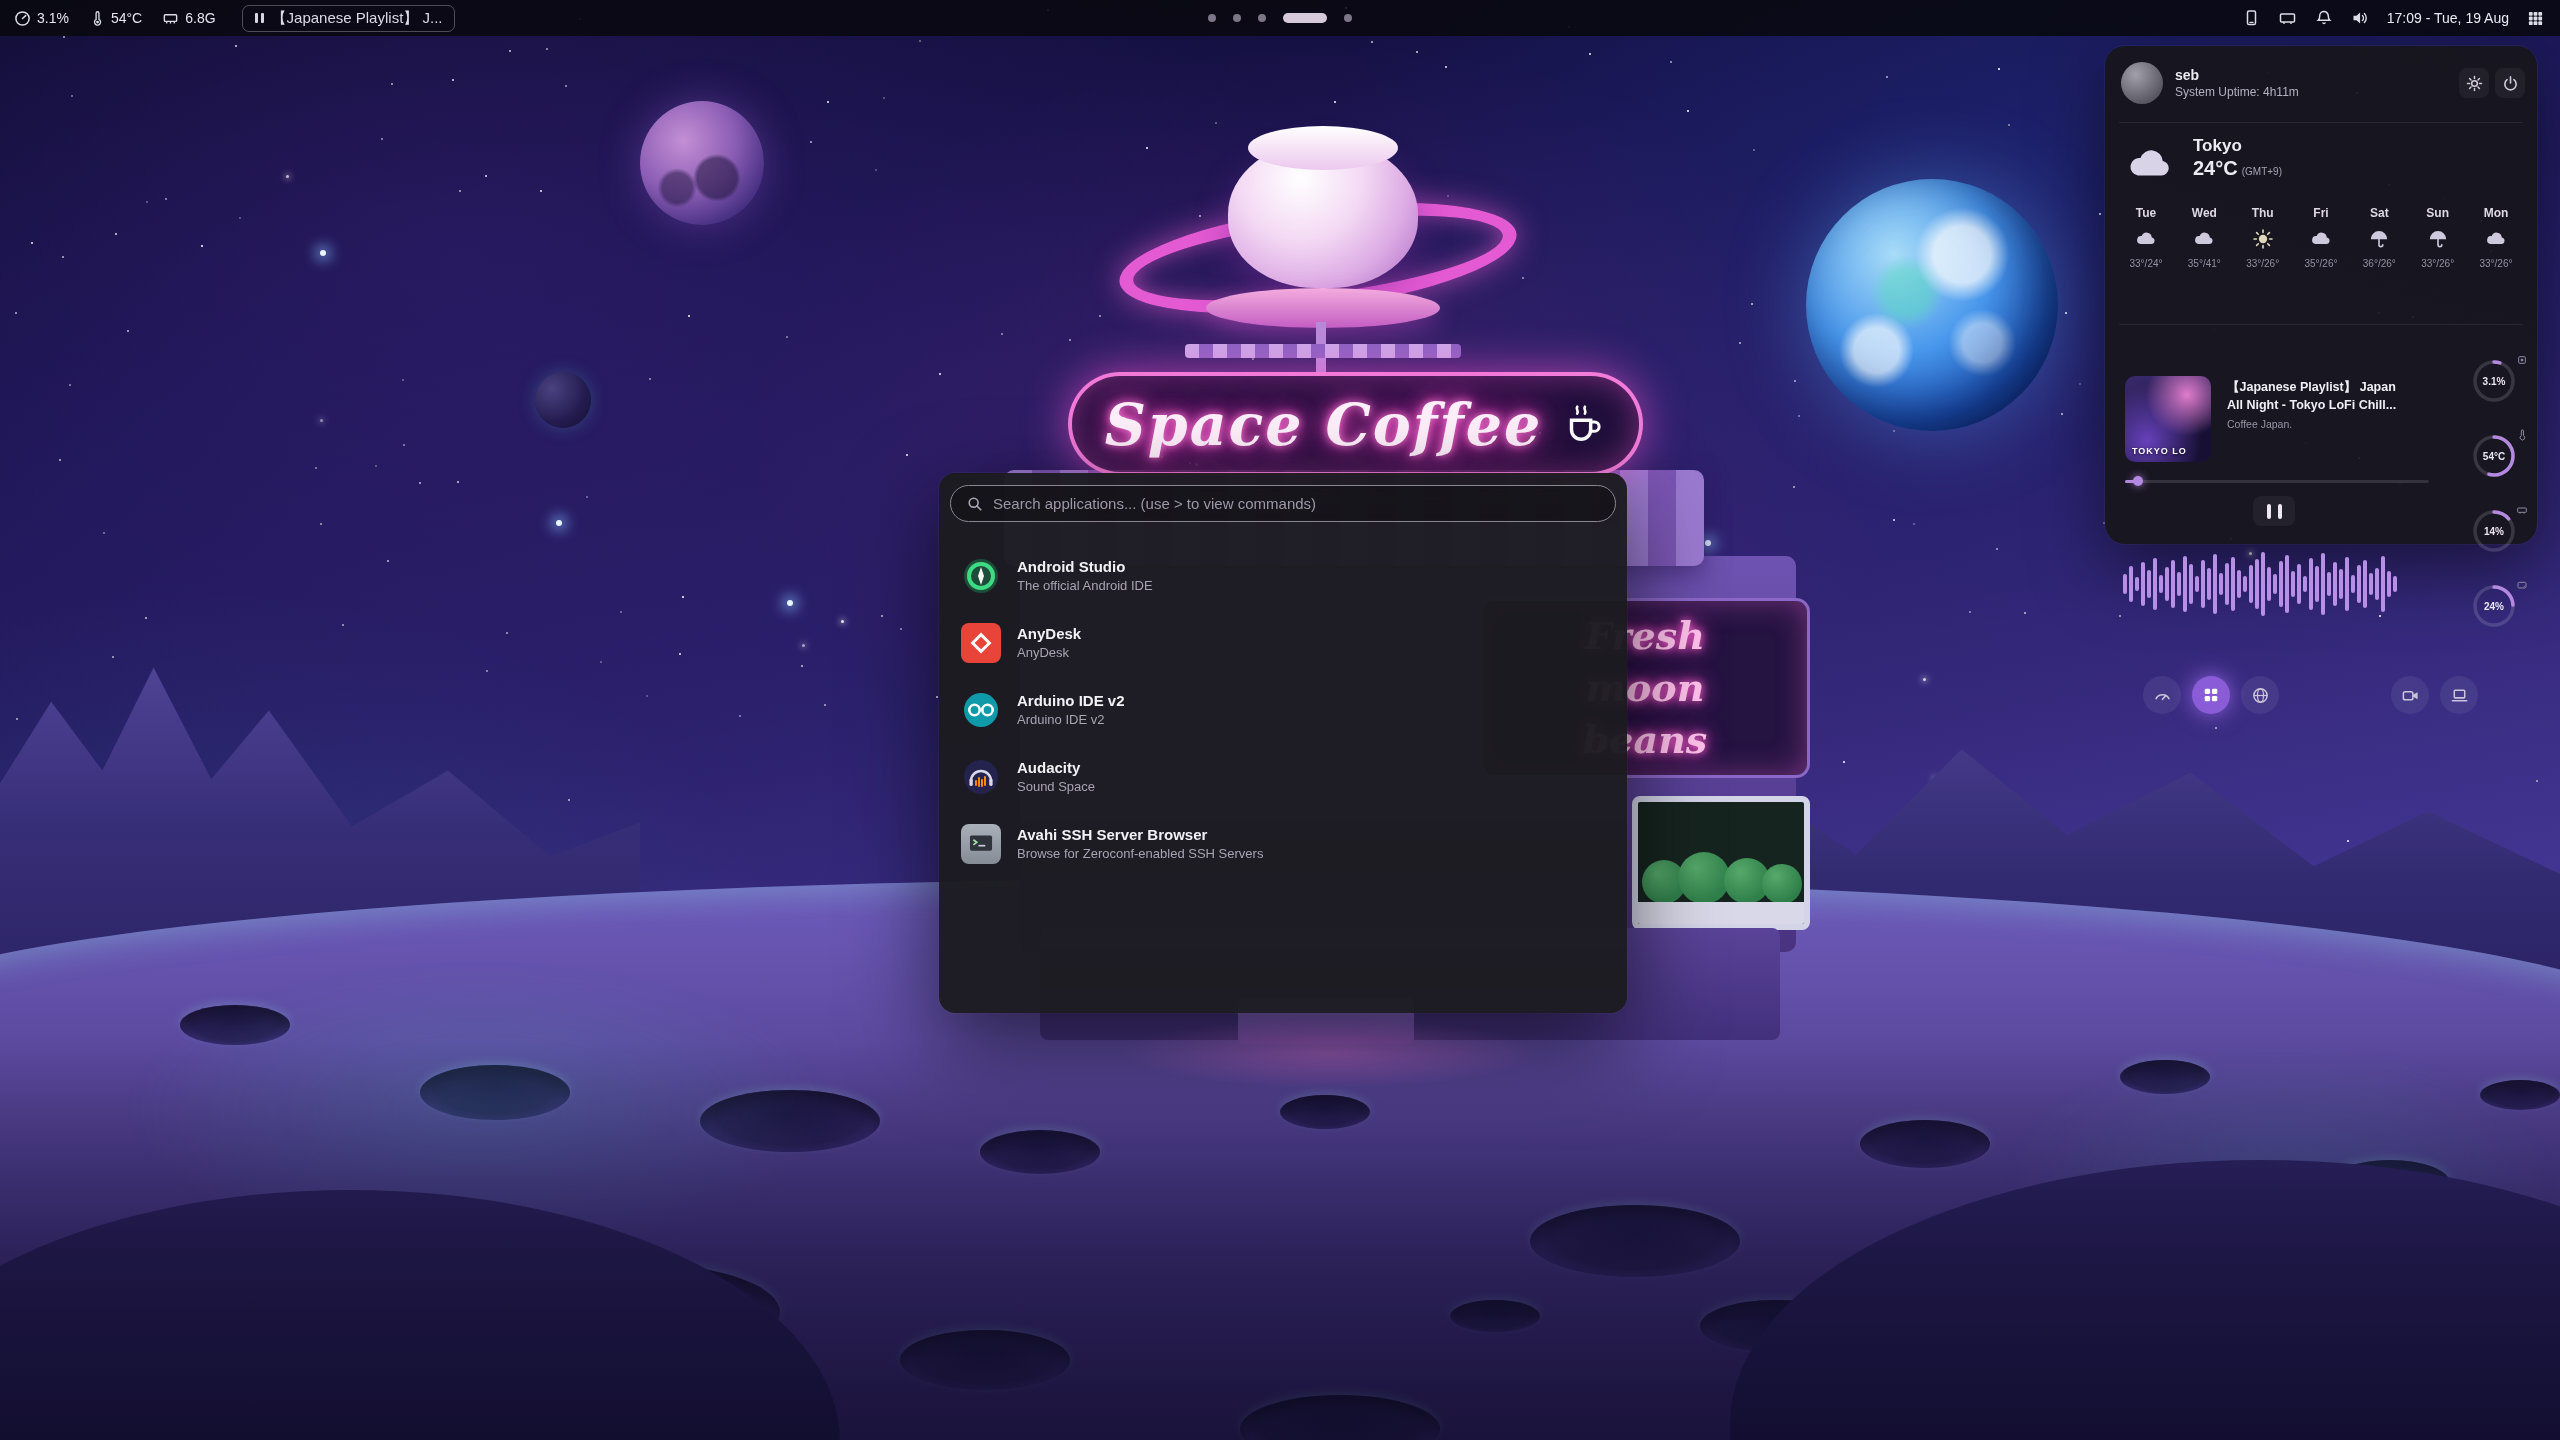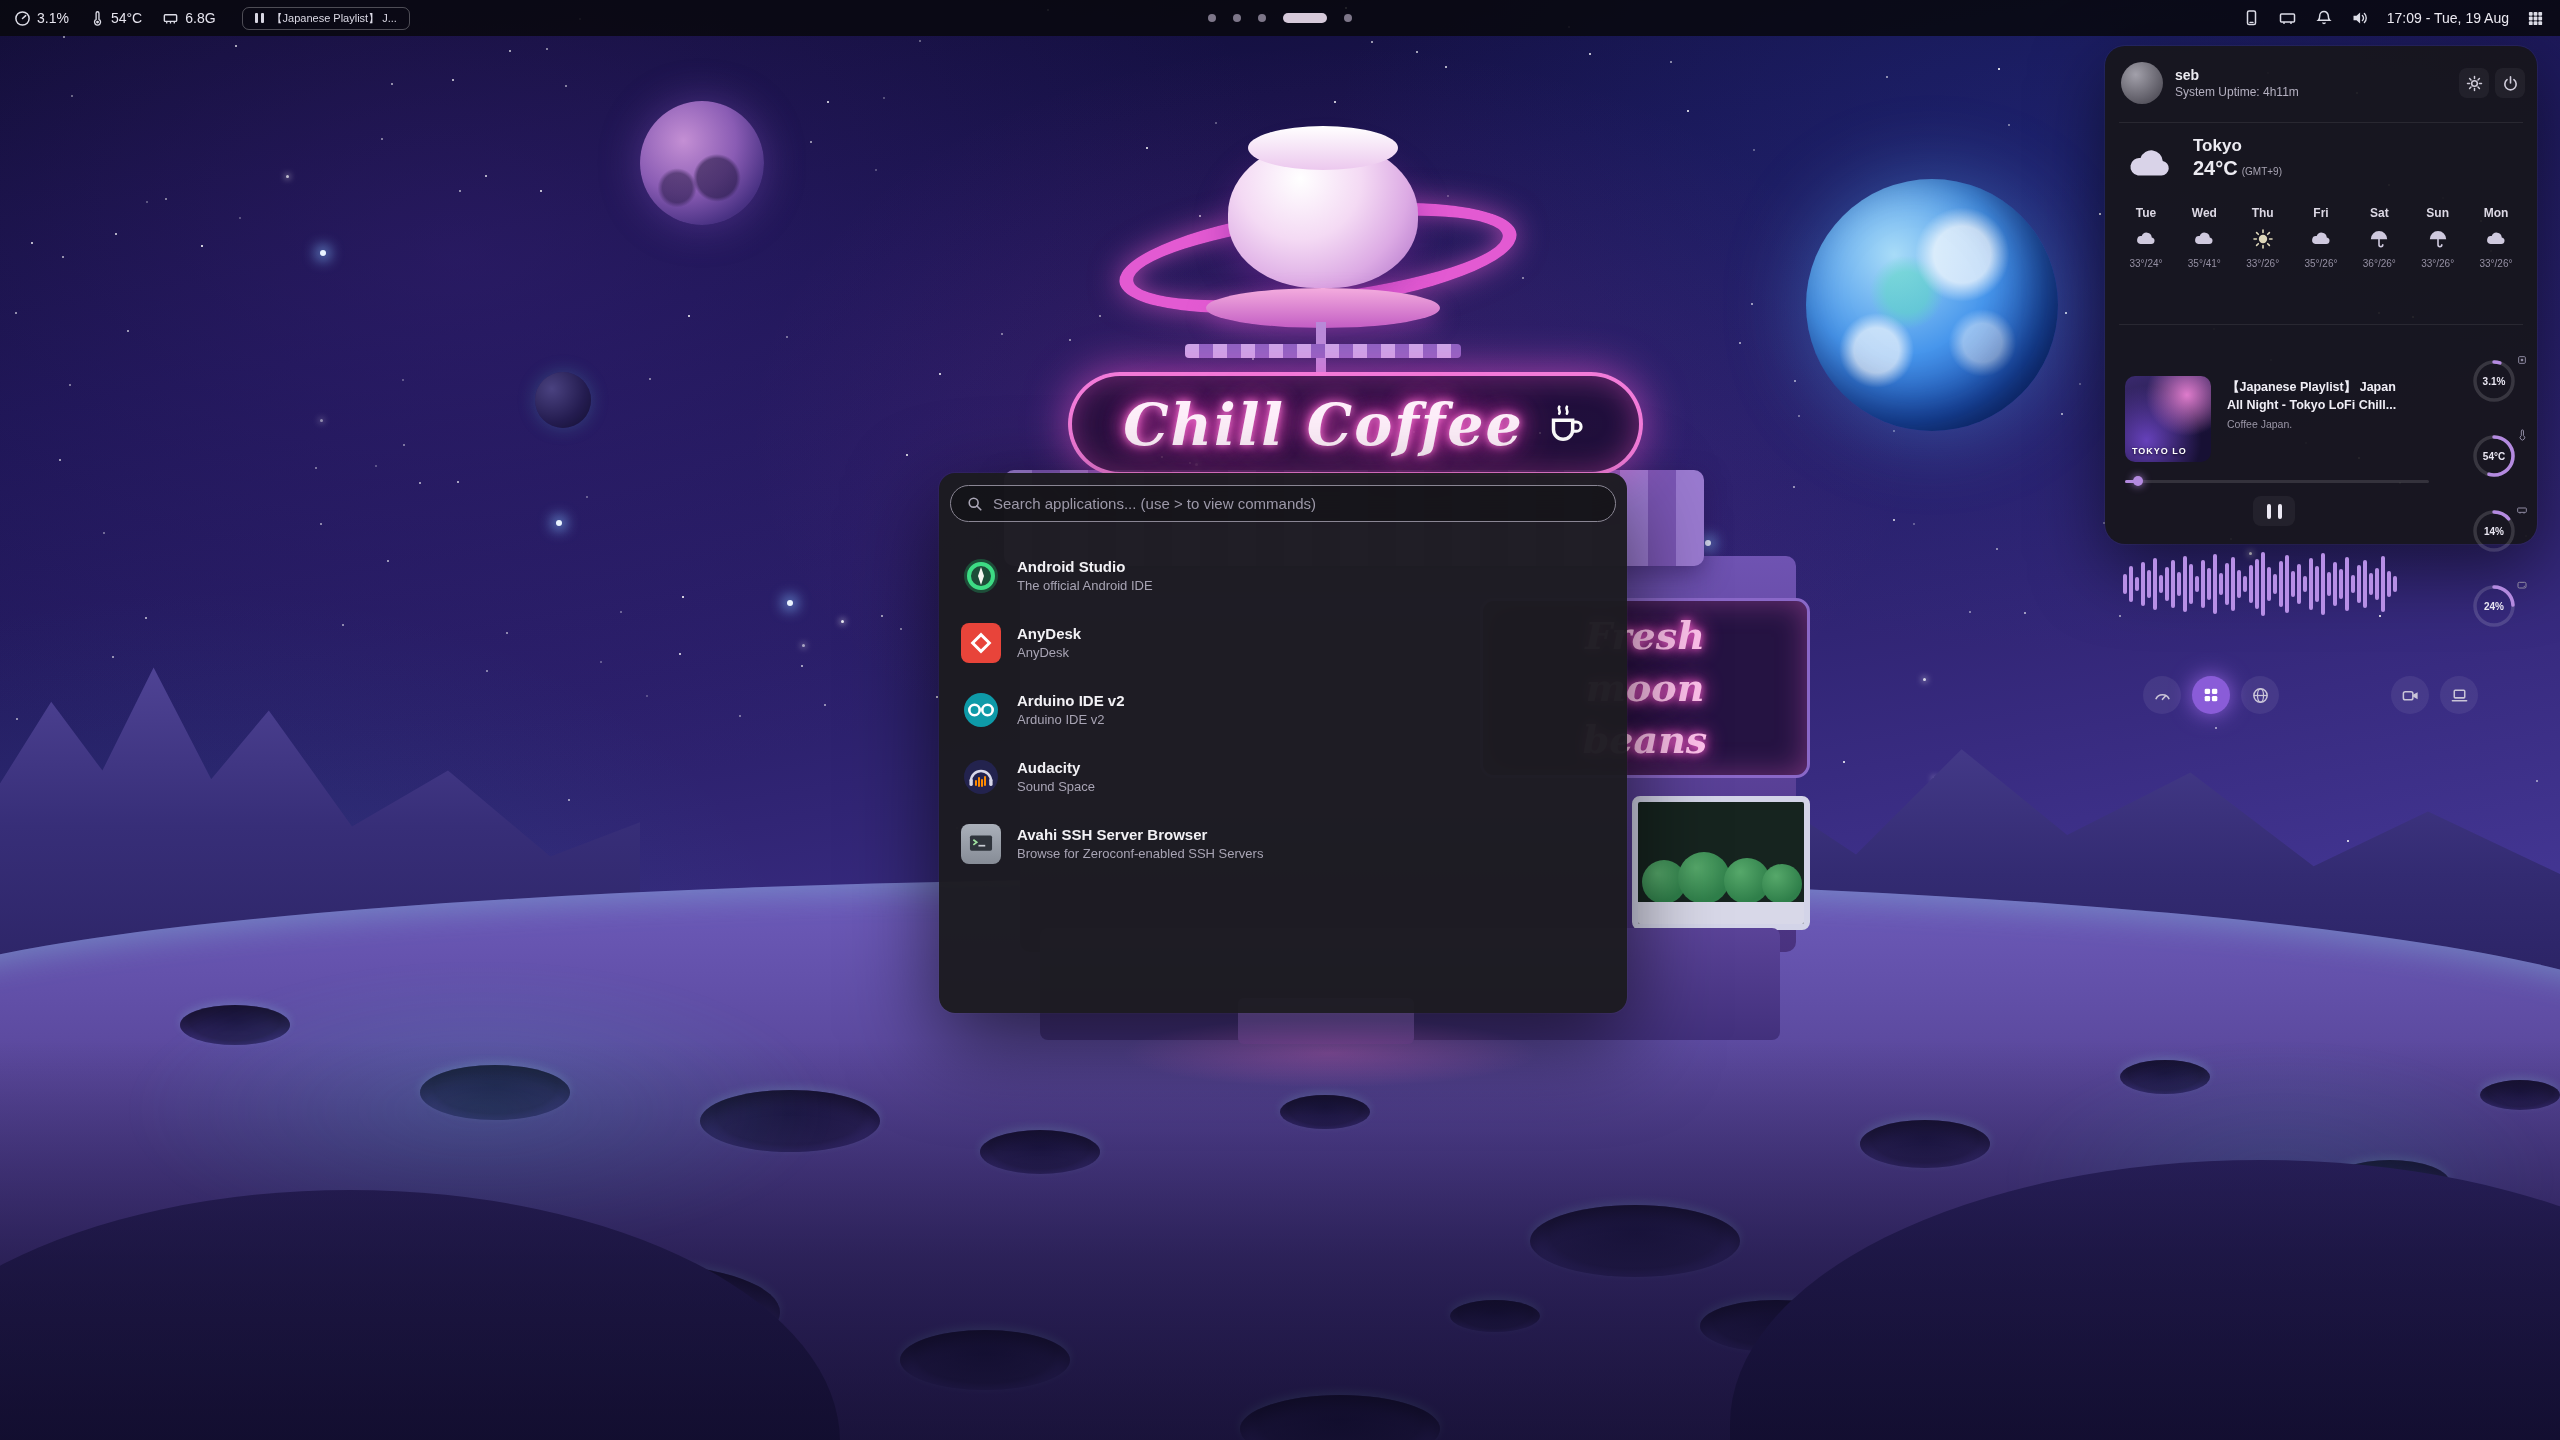--- a/index.html
+++ b/index.html
@@ -104,21 +104,21 @@
   .tg1{left:120px;top:960px;width:720px;height:300px;background:radial-gradient(ellipse,rgba(70,220,210,.14),transparent 70%);}
   .tg2{left:2000px;top:1040px;width:560px;height:280px;background:radial-gradient(ellipse,rgba(70,220,210,.12),transparent 70%);}
 
   
   .topbar{position:absolute;left:0;top:0;width:2560px;height:36px;z-index:40;
     background:rgba(8,8,13,.85);display:flex;align-items:center;color:#e6e4ee;font-size:14px;}
   .tb-left{display:flex;align-items:center;gap:20px;padding-left:14px;}
   .tb-item{display:flex;align-items:center;gap:6px;}
   .tbicon{display:block;}
   .tb-music{display:flex;align-items:center;gap:8px;margin-left:6px;padding:3px 12px;
-    border:1px solid rgba(255,255,255,.28);border-radius:7px;font-size:11px;color:#dcdae6;}
+    border:1px solid rgba(255,255,255,.28);border-radius:7px;font-size:15px;color:#dcdae6;}
   .pbars{display:flex;gap:3px;}
   .pbars i{display:block;width:3px;height:10px;background:#d8d6e2;border-radius:1px;}
   .tb-center{position:absolute;left:50%;top:0;height:36px;transform:translateX(-50%);
     display:flex;align-items:center;gap:17px;}
   .wdot{width:8px;height:8px;border-radius:50%;background:#7d7689;}
   .wpill{width:44px;height:10px;border-radius:6px;background:#d6c9da;}
   .tb-right{margin-left:auto;display:flex;align-items:center;gap:18px;padding-right:16px;}
   .tb-clock{font-size:14px;color:#eceaf2;}
 
   
@@ -449,21 +449,21 @@
     <div class="shop-base"></div>
     <div class="shop-steps"></div>
     <div class="shop-glow"></div>
     <div class="cup-ring"></div>
     <div class="cup-body"></div>
     <div class="cup-rim"></div>
     <div class="cup-saucer"></div>
     <div class="sign-pole"></div>
     <div class="sign-deck"></div>
     <div class="neon-sign">
-      <span class="neon-text">Chill Coffee</span>
+      <span class="neon-text">Space Coffee</span>
       <svg width="46" height="46" viewBox="0 0 24 24">
         <path d="M6 10h10v5a5 5 0 0 1-5 5h0a5 5 0 0 1-5-5z" fill="none" stroke="#fff" stroke-width="1.8"></path>
         <path d="M16 11h2a2.4 2.4 0 0 1 0 4.8h-2" fill="none" stroke="#fff" stroke-width="1.6"></path>
         <path d="M9 3c-1 1.4 1 2 0 3.6M13 3c-1 1.4 1 2 0 3.6" fill="none" stroke="#fff" stroke-width="1.4" stroke-linecap="round"></path>
       </svg>
     </div>
     <div class="fore-hill fh-left"></div>
     <div class="fore-hill fh-right"></div>
     <div class="fg-shade"></div>
   </div>

